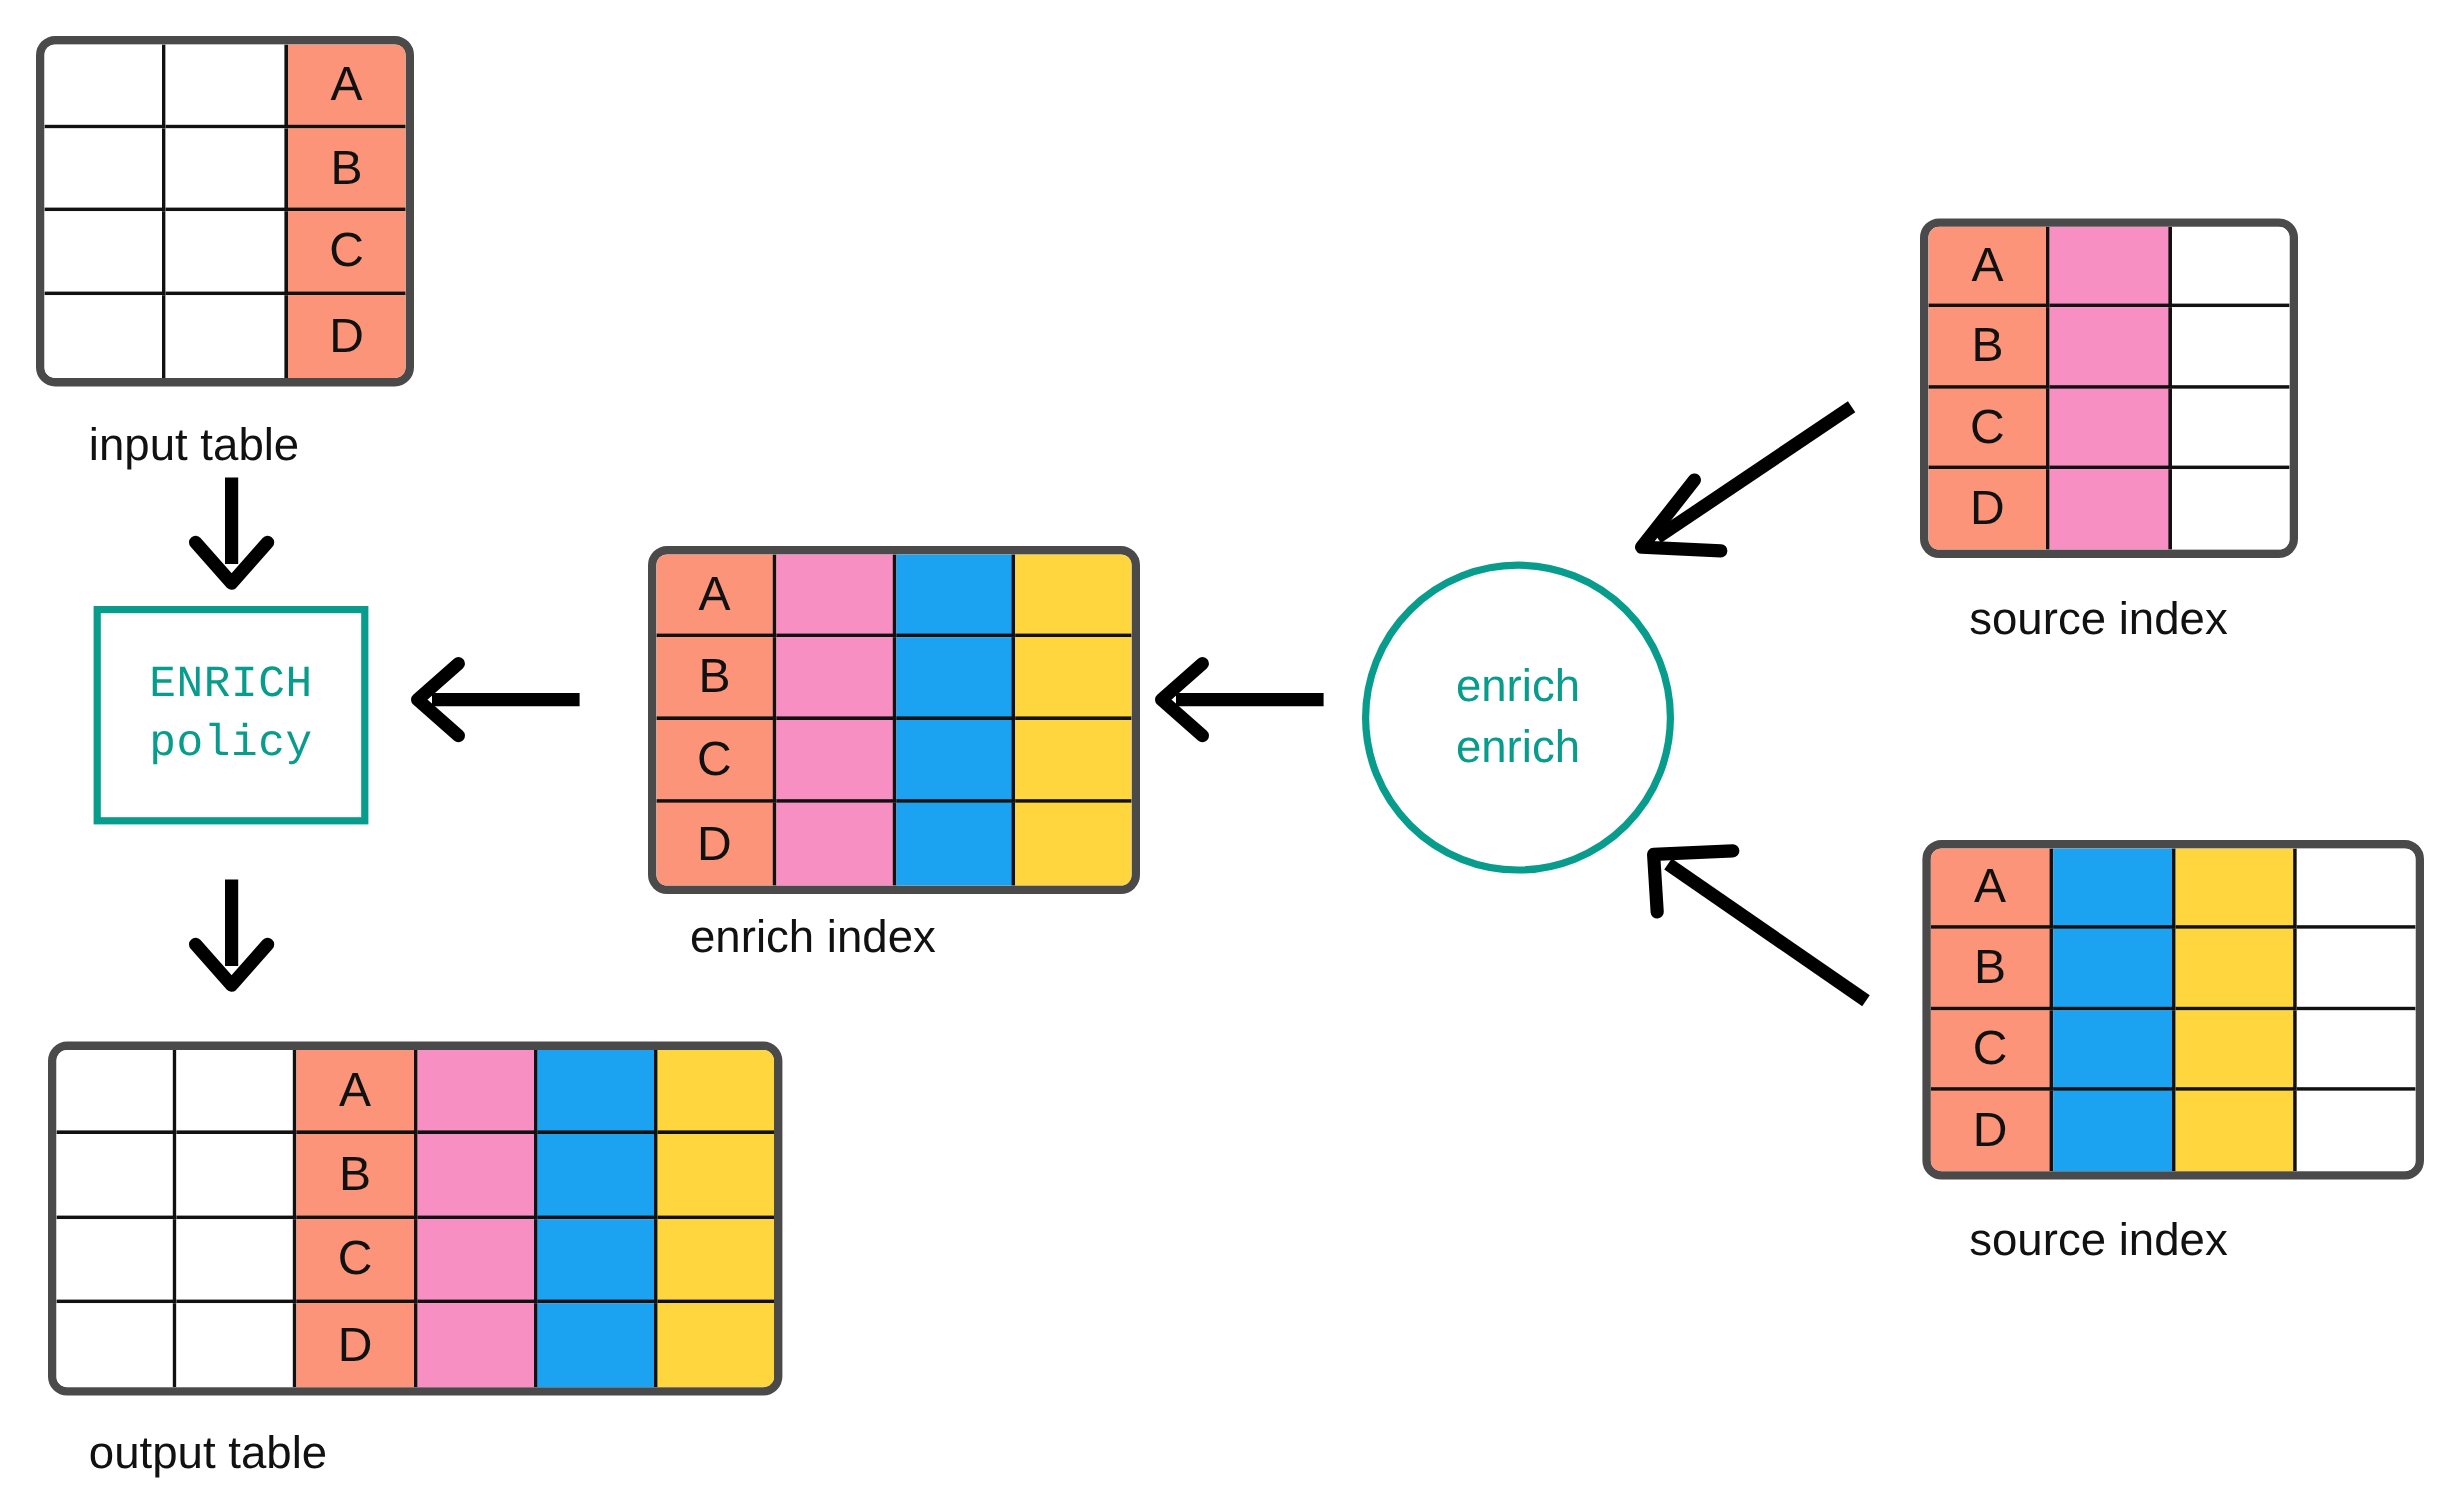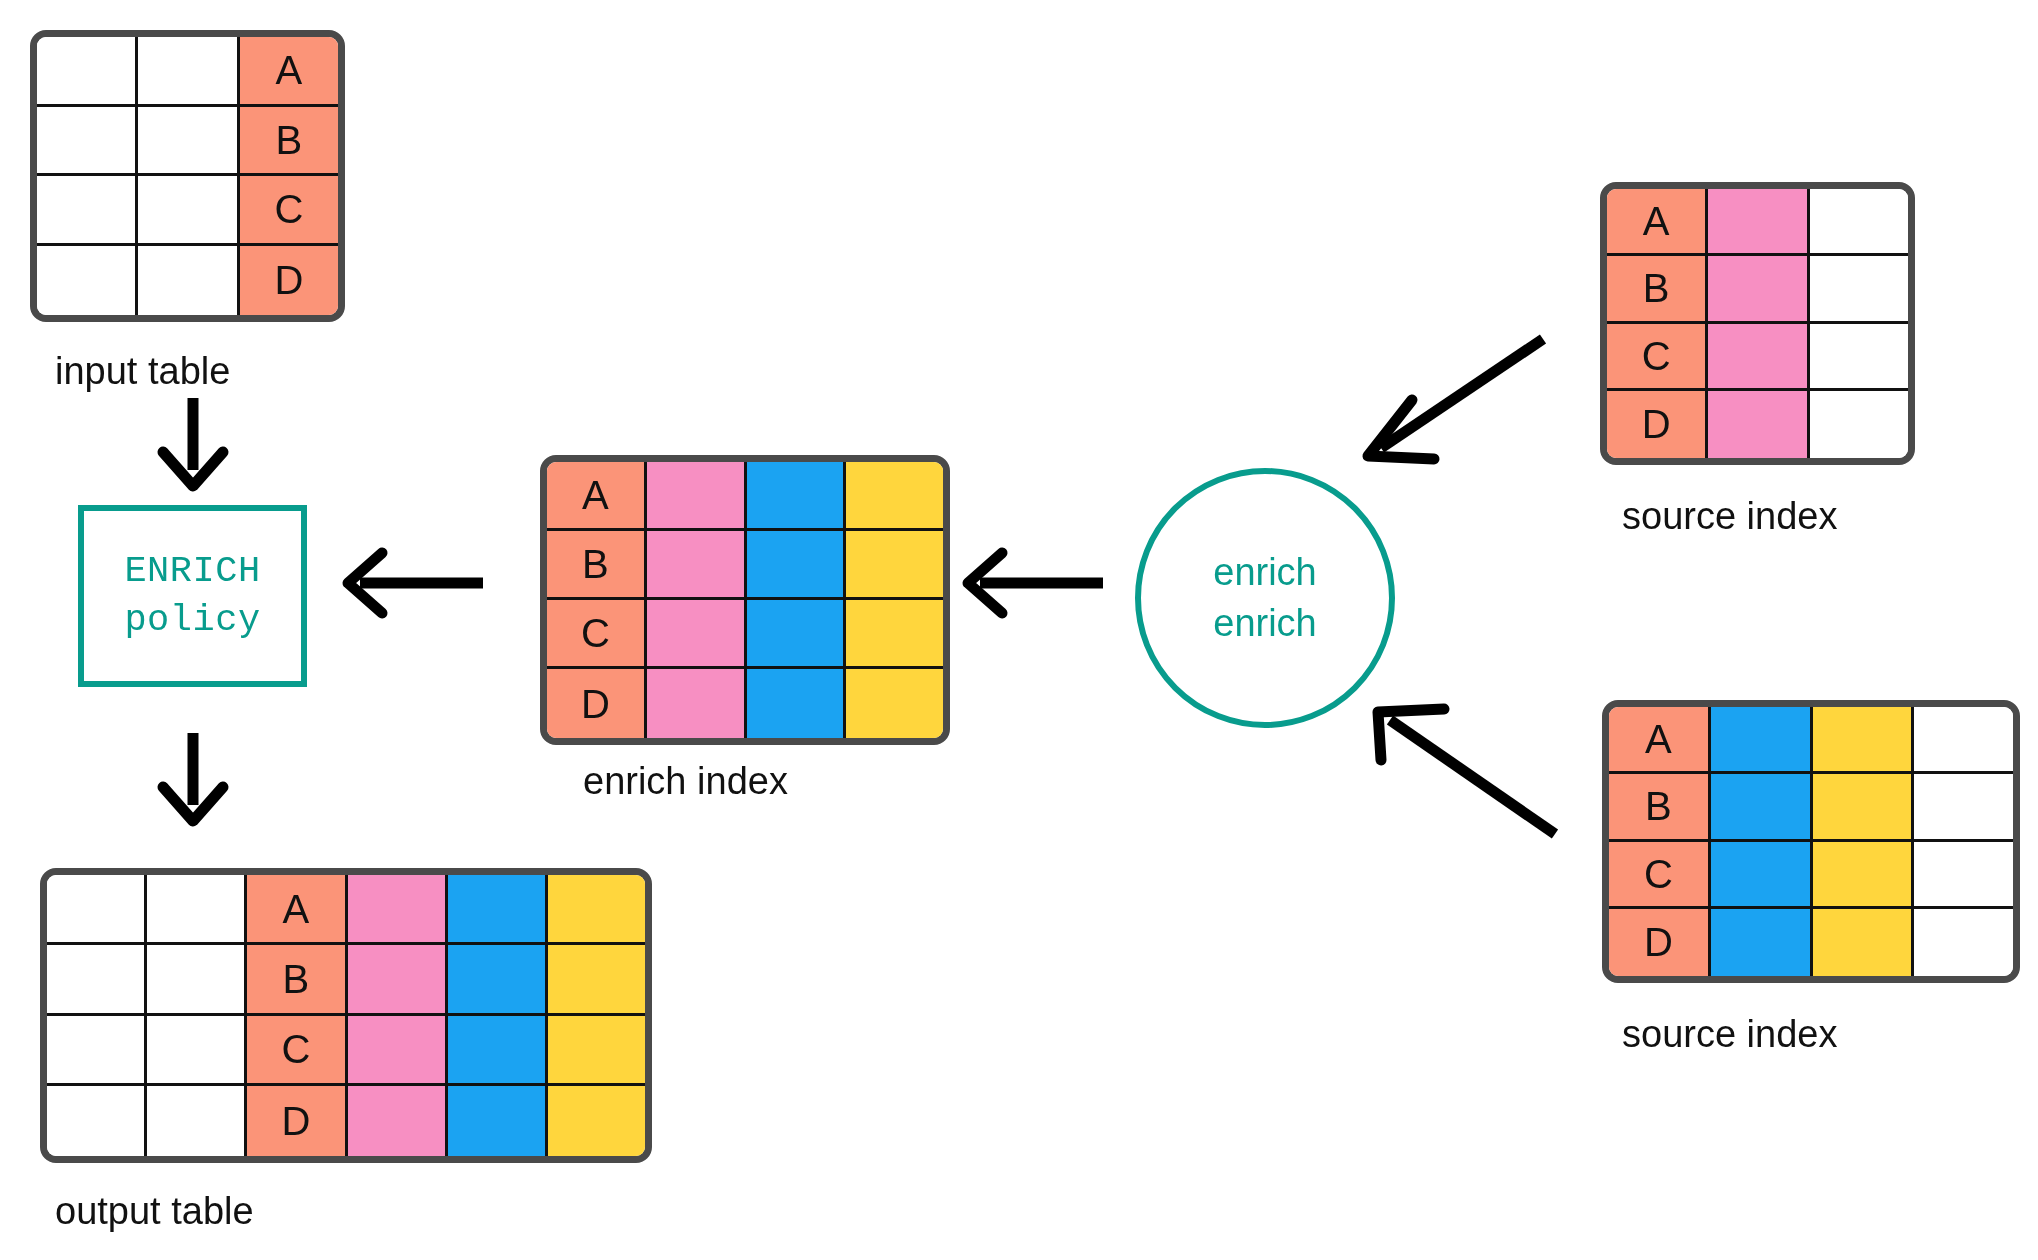--- a/index.html
+++ b/index.html
@@ -53,20 +53,21 @@
   .c-blue   { background: #1ba3f2; }
   .c-yellow { background: #ffd63d; }
 
   
   .caption {
     position: absolute;
     font-size: 38px;
     line-height: 1;
     color: #111111;
     white-space: nowrap;
+    margin-left: 19px;
   }
 
   
   .cmd-box {
     position: absolute;
     box-sizing: border-box;
     border: 6px solid #089c8d;
     background: #ffffff;
     display: flex;
     flex-direction: column;
@@ -225,21 +226,21 @@
       <div class="tcell c-blue"></div>
       <div class="tcell c-yellow"></div>
     </div>
     <div class="trow">
       <div class="tcell c-salmon">D</div>
       <div class="tcell c-pink"></div>
       <div class="tcell c-blue"></div>
       <div class="tcell c-yellow"></div>
     </div>
   </div>
-<div class="caption" style="left:583px; top:762px;">enrich index</div>
+<div class="caption" style="left:556px; top:762px;">enrich index</div>
 
 <div class="policy-circle" style="left:1135px; top:468px; width:260px; height:260px;">
   <span>enrich</span>
   <span>enrich</span>
 </div>
 
 <div class="tbl" style="left:1600px; top:182px; width:315px; height:283px;">
     <div class="trow">
       <div class="tcell c-salmon">A</div>
       <div class="tcell c-pink"></div>

